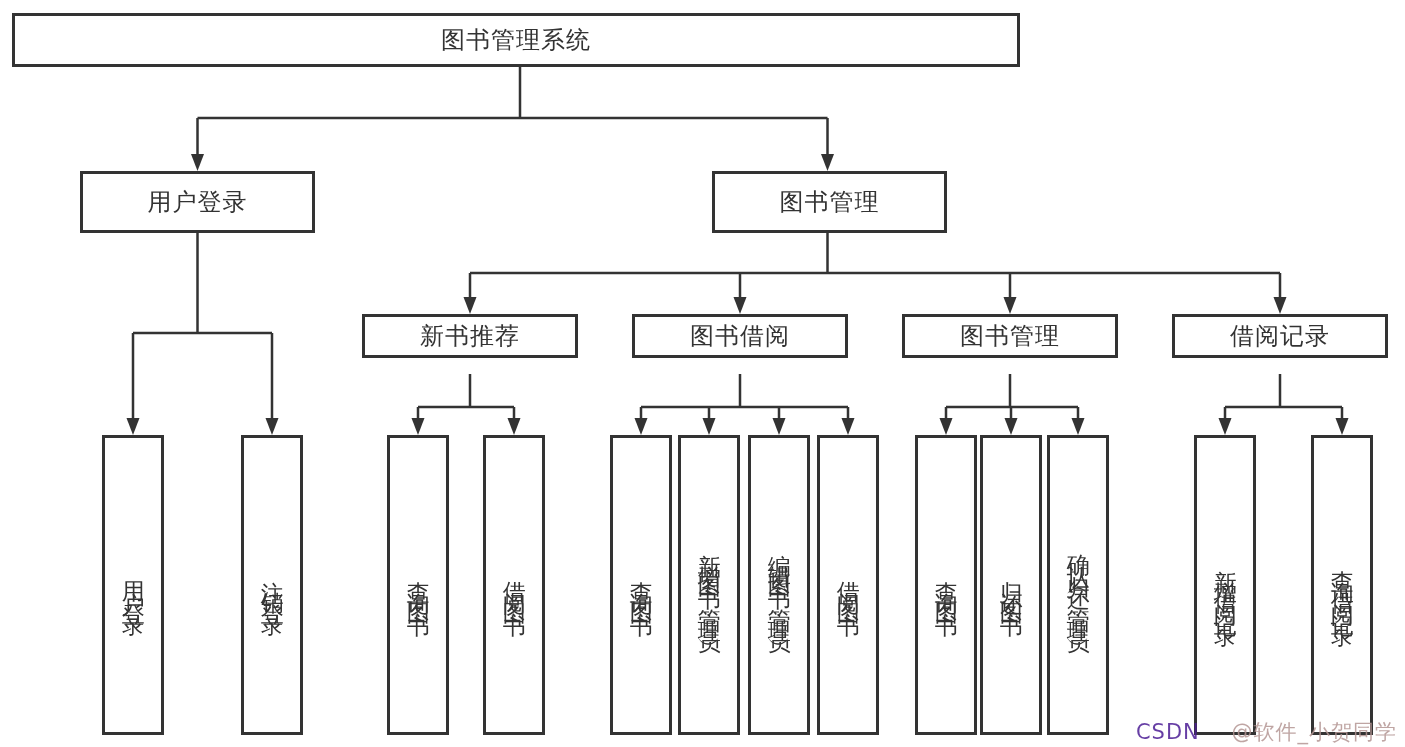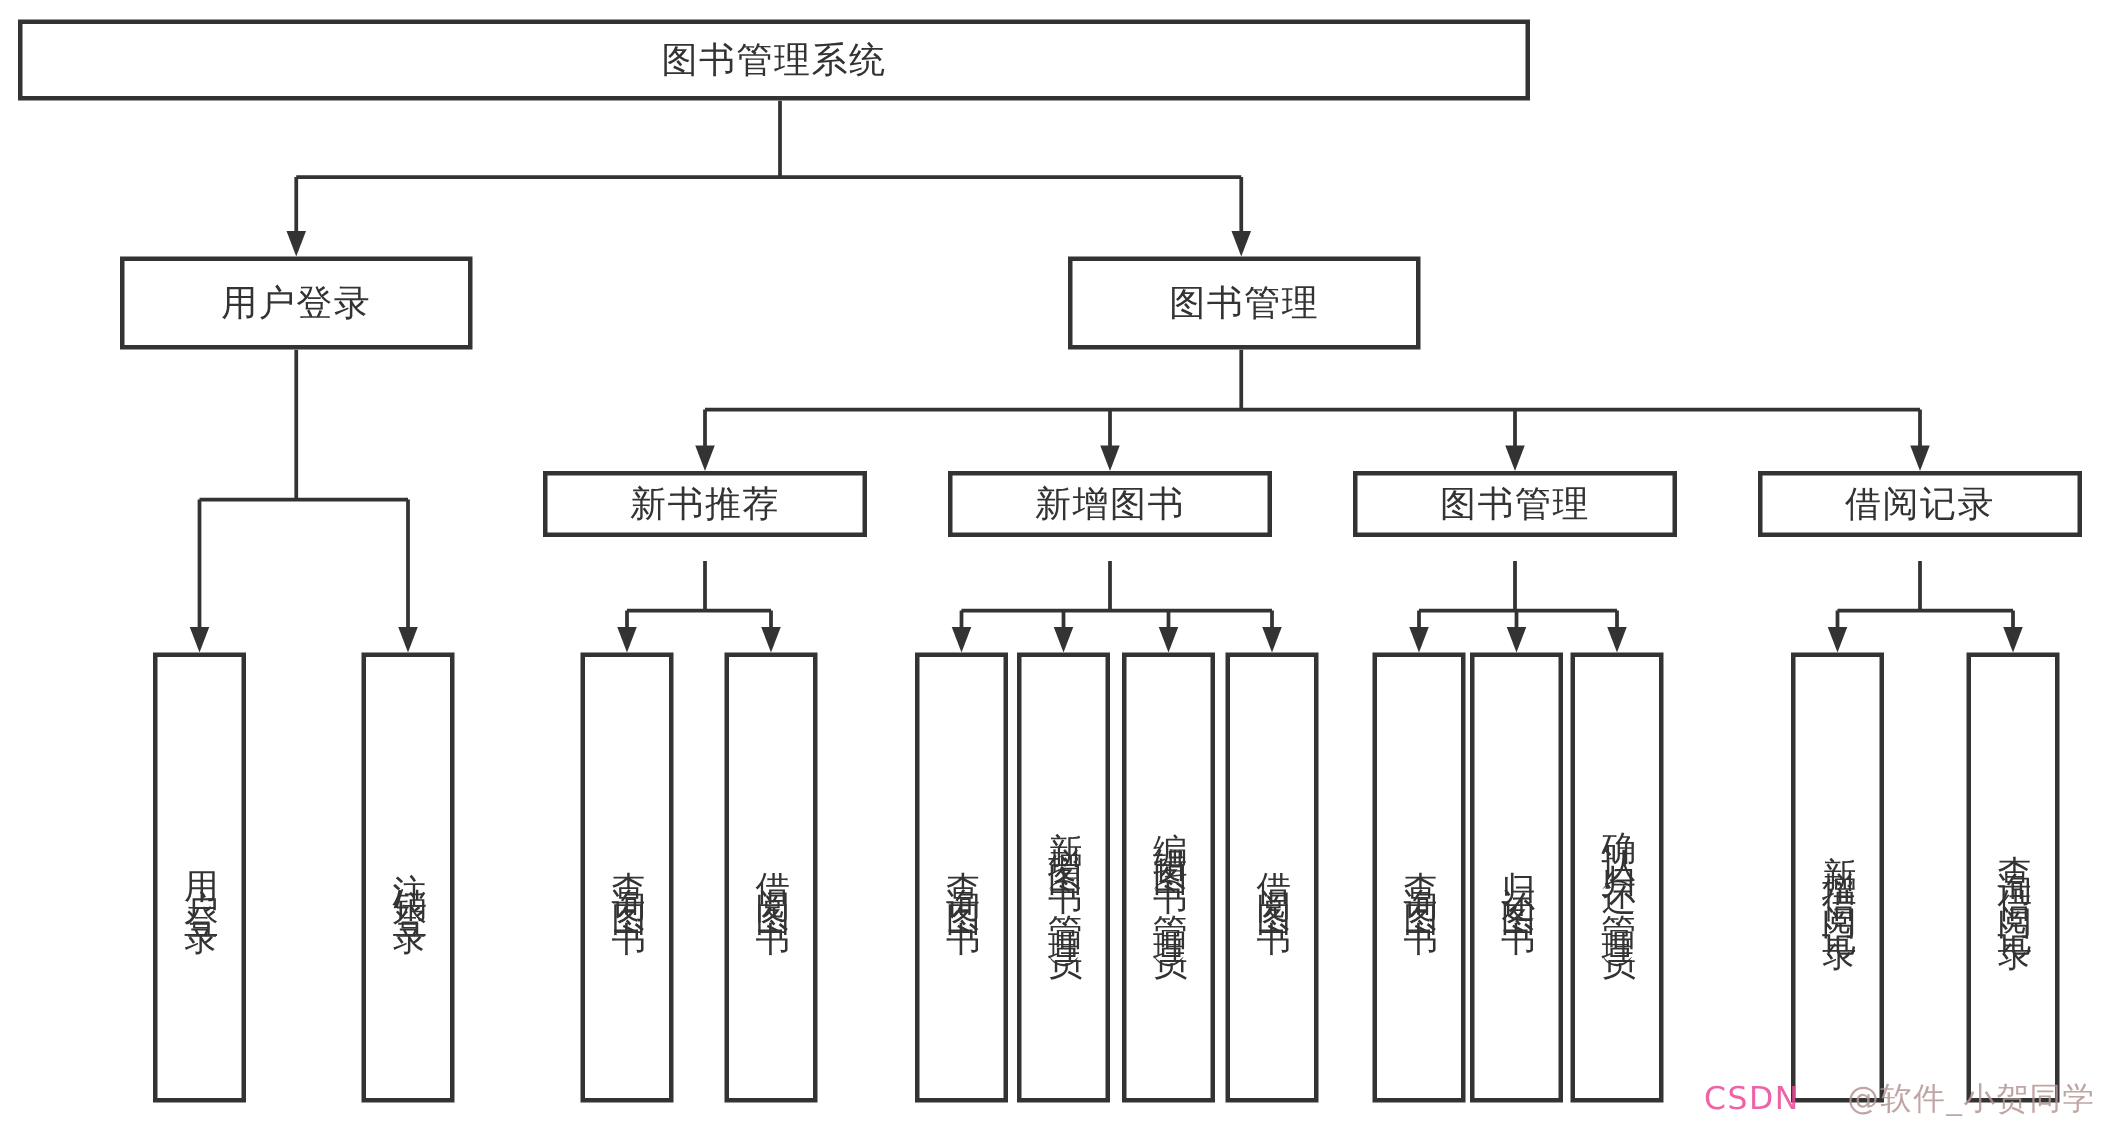--- a/index.html
+++ b/index.html
@@ -61,21 +61,21 @@
   .watermark {
     position: absolute;
     top: 718px;
     right: 8px;
     z-index: 3;
     font-size: 21px;
     letter-spacing: 1px;
     opacity: 0.85;
     white-space: nowrap;
   }
-  .wm-brand  { color: #ec4899; }
+  .wm-brand  { color: #4c1d95; }
   .wm-handle { color: #b49694; margin-left: 24px; }
 </style>
 </head>
 <body>
 
 <div class="stage">
 
   <svg class="connectors" width="1405" height="747" viewBox="0 0 1405 747" aria-hidden="true">
     <g stroke="#333333" stroke-width="2.5" fill="none">
 
@@ -124,21 +124,21 @@
     <span>用户登录</span>
   </div>
   <div class="box l2-box l2-book">
     <span>图书管理</span>
   </div>
 
   <div class="box sec-box sec-0">
     <span>新书推荐</span>
   </div>
   <div class="box sec-box sec-1">
-    <span>新增图书</span>
+    <span>图书借阅</span>
   </div>
   <div class="box sec-box sec-2">
     <span>图书管理</span>
   </div>
   <div class="box sec-box sec-3">
     <span>借阅记录</span>
   </div>
 
   <div class="box leaf leaf-a0">
     <span>用户登录</span>

